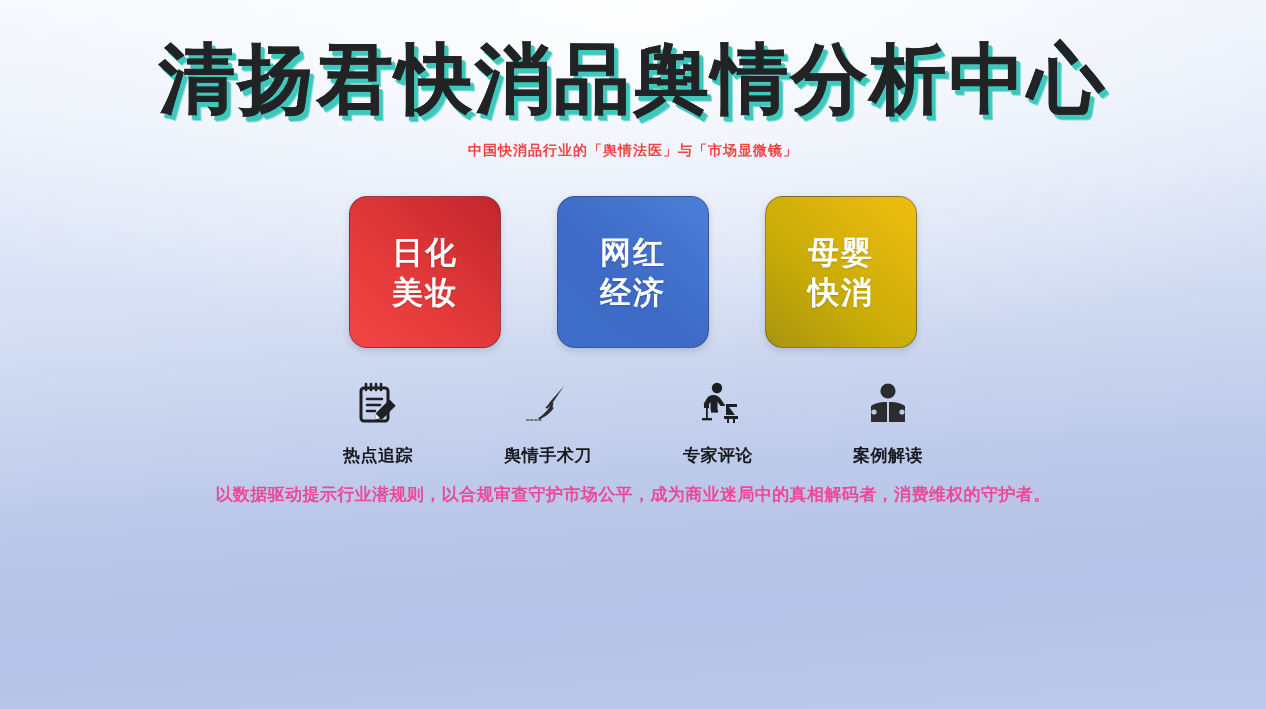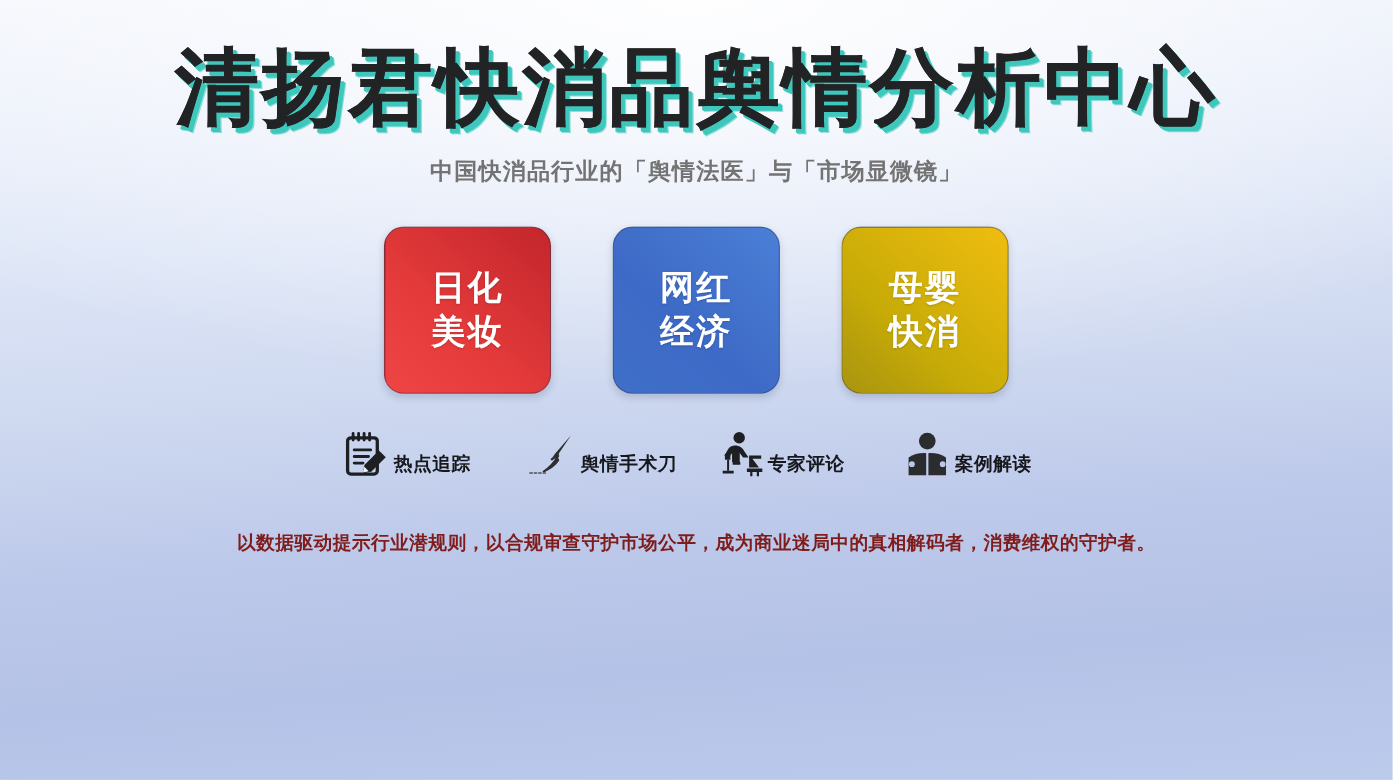--- a/index.html
+++ b/index.html
@@ -39,23 +39,23 @@
     text-shadow:
        3px 4px 0 #3ec8bd,
        4px 5px 0 #3ec8bd,
        5px 6px 0 rgba(62,200,189,0.55);
     -webkit-text-stroke: 0.5px #222325;
   }
 
   .subtitle {
     margin: 22px 0 0 0;
     font-family: "DejaVu Sans", "Liberation Sans", sans-serif;
-    font-size: 21px;
-    font-weight: 700;
-    color: #737373;
+    font-size: 14px;
+    font-weight: 700;
+    color: #ef4444;
     letter-spacing: 1px;
   }
 
   
   .cards {
     display: flex;
     justify-content: center;
     gap: 56px;
     margin-top: 36px;
   }
@@ -88,21 +88,21 @@
   
   .features {
     display: flex;
     justify-content: center;
     gap: 30px;
     margin-top: 30px;
   }
   .feature {
     width: 140px;
     display: flex;
-    flex-direction: row;
+    flex-direction: column;
     align-items: center;
   }
   .feature-icon {
     height: 54px;
     display: flex;
     align-items: center;
     justify-content: center;
   }
   .feature-icon svg { display: block; }
   .feature-label {
@@ -110,26 +110,26 @@
     font-family: "DejaVu Sans", "Liberation Sans", sans-serif;
     font-size: 17px;
     font-weight: 700;
     color: #16181d;
     letter-spacing: 0.5px;
     white-space: nowrap;
   }
 
   
   .tagline {
-    margin-top: 40px;
+    margin-top: 16px;
     text-align: center;
     font-family: "DejaVu Sans", "Liberation Sans", sans-serif;
     font-size: 17px;
     font-weight: 700;
-    color: #7f1d1d;
+    color: #ec4899;
     letter-spacing: 0.4px;
   }
 </style>
 </head>
 <body>
 
 <div class="poster">
 
   <div class="title-wrap">
     <h1 class="main-title">清扬君快消品舆情分析中心</h1>

